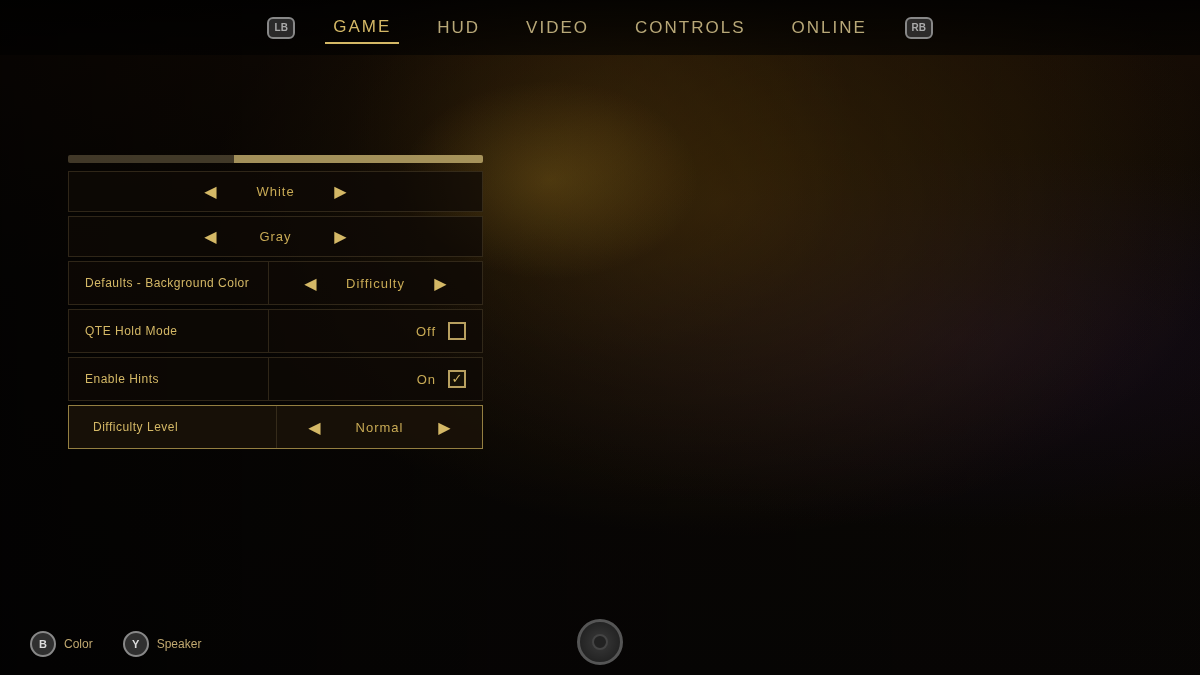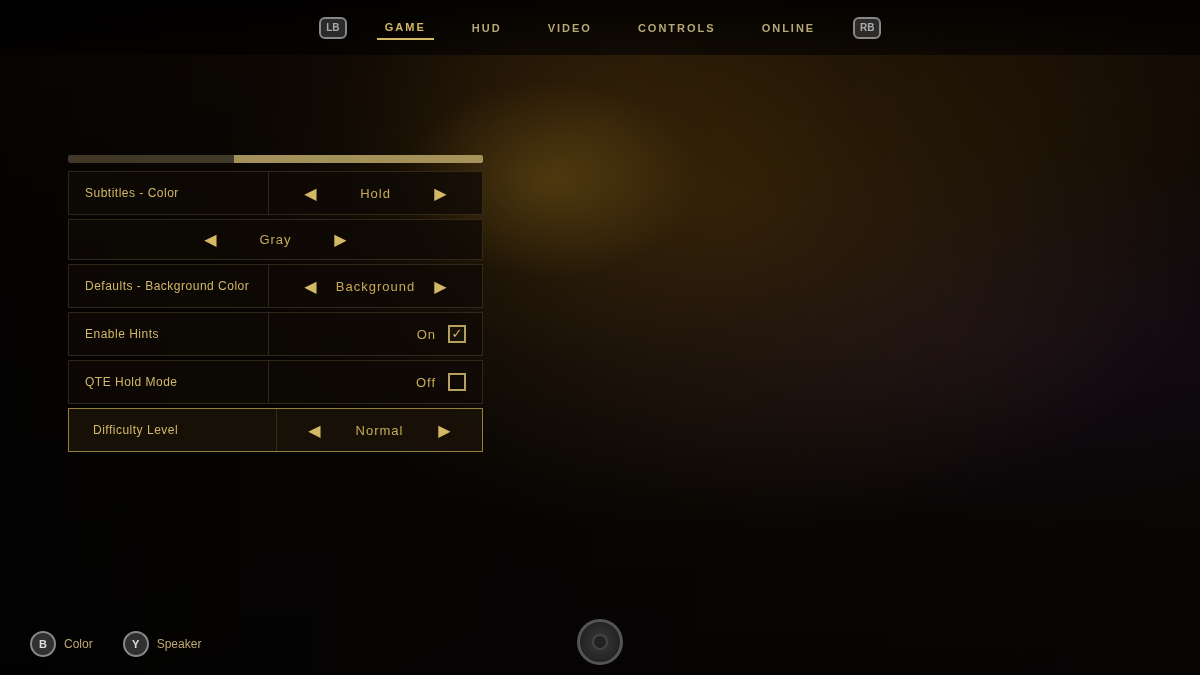--- a/index.html
+++ b/index.html
@@ -52,27 +52,26 @@
       background: linear-gradient(180deg, rgba(0,0,0,0.85) 0%, rgba(0,0,0,0.6) 100%);
       display: flex;
       align-items: center;
       justify-content: center;
       gap: 30px;
       z-index: 10;
     }
 
     .nav-item {
       color: #b8a878;
-      font-size: 11px;
+      font-size: 17px;
       letter-spacing: 2px;
       text-transform: uppercase;
       font-family: 'Arial', sans-serif;
       cursor: pointer;
       padding: 5px 8px;
-      font-weight: bold;
     }
 
     .nav-item.active {
       color: #d4b866;
       border-bottom: 2px solid #d4b866;
     }
 
     .nav-bumper {
       width: 28px;
       height: 22px;
@@ -281,63 +280,62 @@
 </nav>
 
 <div class="settings-panel">
 
   <div class="scroll-tabs">
     <div class="scroll-tab-left"></div>
     <div class="scroll-tab-right"></div>
   </div>
 
   <div class="setting-row">
-    <div class="setting-label">Subtitles - Color</div>
     <div class="setting-value">
       <span class="arrow-btn">◀</span>
-      <span class="value-text">Hold</span>
+      <span class="value-text">White</span>
       <span class="arrow-btn">▶</span>
     </div>
   </div>
 
   <div class="setting-row">
     <div class="setting-value">
       <span class="arrow-btn">◀</span>
       <span class="value-text">Gray</span>
       <span class="arrow-btn">▶</span>
     </div>
   </div>
 
   <div class="setting-row">
     <div class="setting-label">Defaults - Background Color</div>
     <div class="setting-value">
       <span class="arrow-btn">◀</span>
-      <span class="value-text">Background</span>
+      <span class="value-text">Difficulty</span>
       <span class="arrow-btn">▶</span>
+    </div>
+  </div>
+
+  <div class="setting-row">
+    <div class="setting-label">QTE Hold Mode</div>
+    <div class="setting-value-checkbox">
+      <span class="checkbox-label">Off</span>
+      <div class="checkbox"></div>
     </div>
   </div>
 
   <div class="setting-row">
     <div class="setting-label">Enable Hints</div>
     <div class="setting-value-checkbox">
       <span class="checkbox-label">On</span>
       <div class="checkbox checked">
         <span style="color:#d4b866;font-size:13px;">✓</span>
       </div>
     </div>
   </div>
 
-  <div class="setting-row">
-    <div class="setting-label">QTE Hold Mode</div>
-    <div class="setting-value-checkbox">
-      <span class="checkbox-label">Off</span>
-      <div class="checkbox"></div>
-    </div>
-  </div>
-
   <div class="setting-row highlighted">
     <div class="setting-label">Difficulty Level</div>
     <div class="setting-value">
       <span class="arrow-btn">◀</span>
       <span class="value-text">Normal</span>
       <span class="arrow-btn">▶</span>
     </div>
   </div>
 
 </div>

